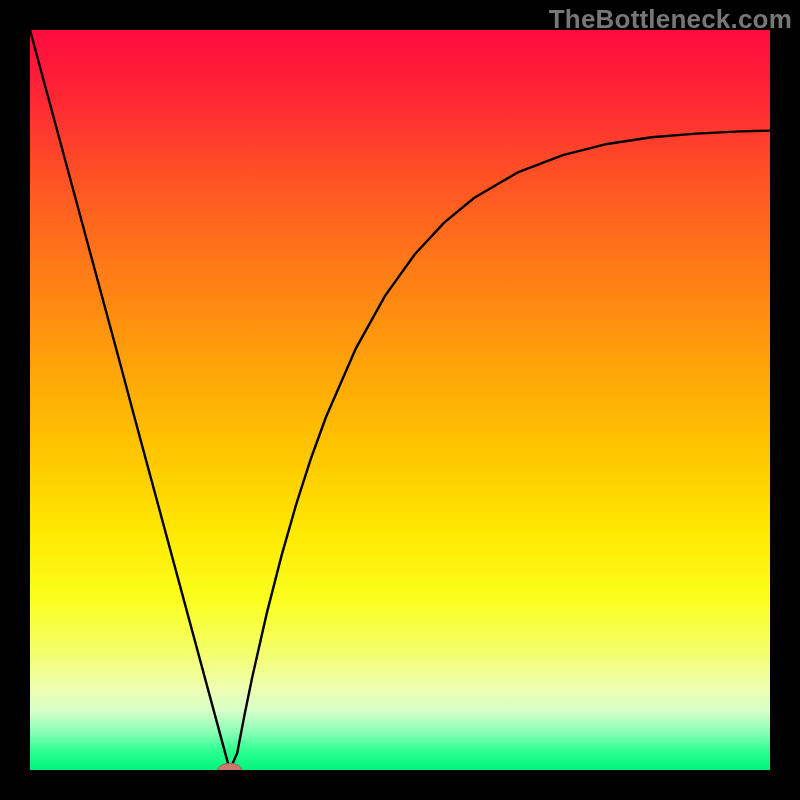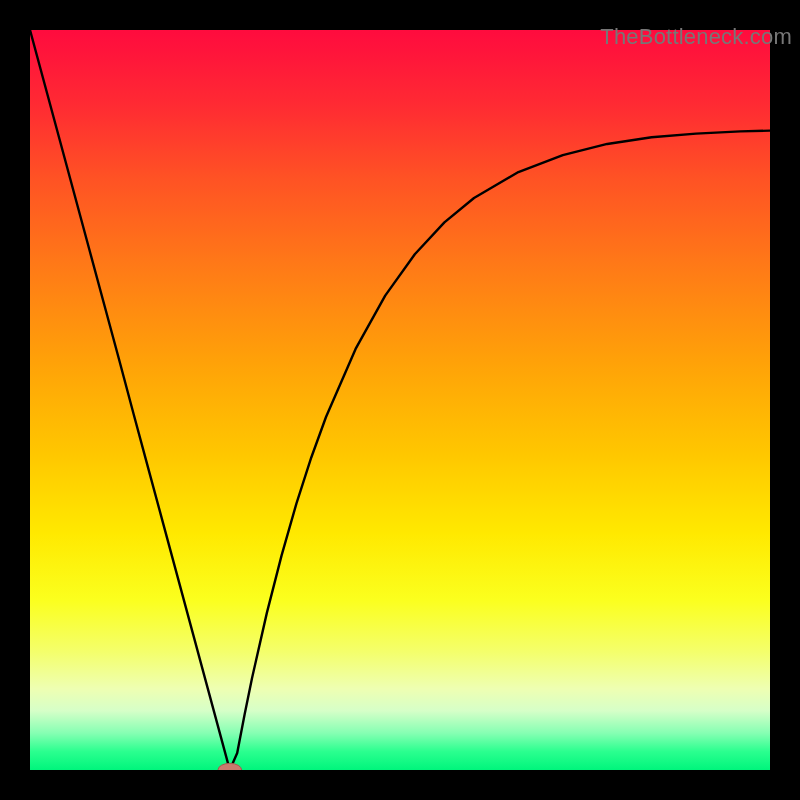--- a/index.html
+++ b/index.html
@@ -36,24 +36,23 @@
       #d6ffc8 92%,
       #86ffb3 95%,
       #2bff8f 97.5%,
       #00f57c 100%);
   }
   .watermark {
     position: absolute;
     top: 4px;
     right: 8px;
     color: #777;
-    font-size: 22px;
-    font-weight: 400;
+    font-size: 26px;
+    font-weight: 700;
     letter-spacing: 0.2px;
-    margin-top: 20px;
   }
   svg.overlay {
     position: absolute;
     left: 0;
     top: 0;
   }
 </style>
 </head>
 <body>
 

